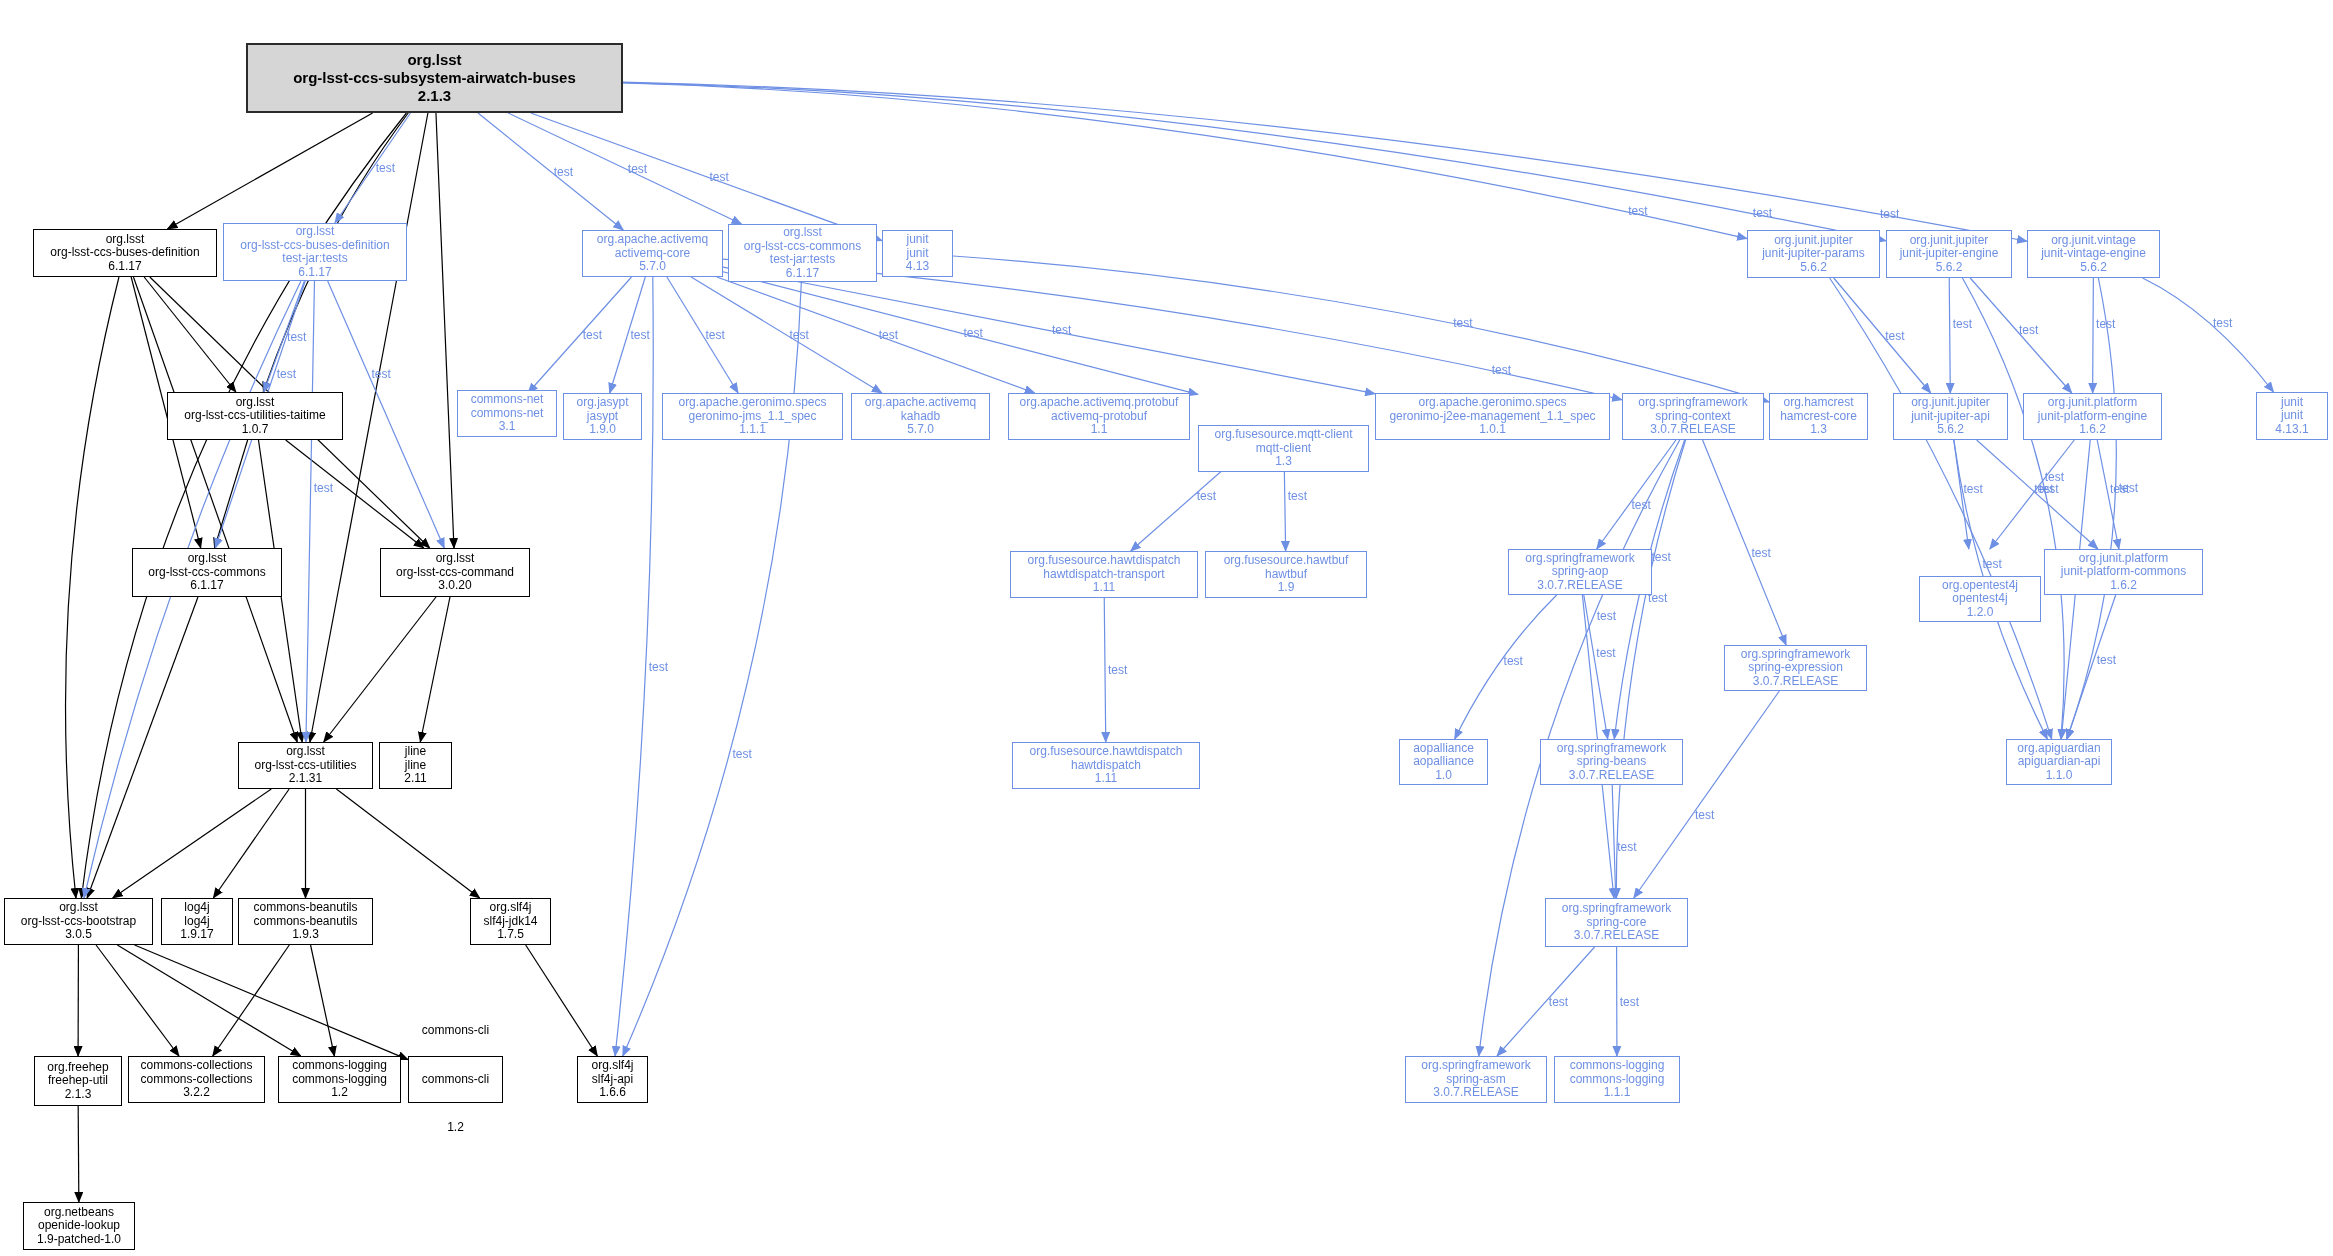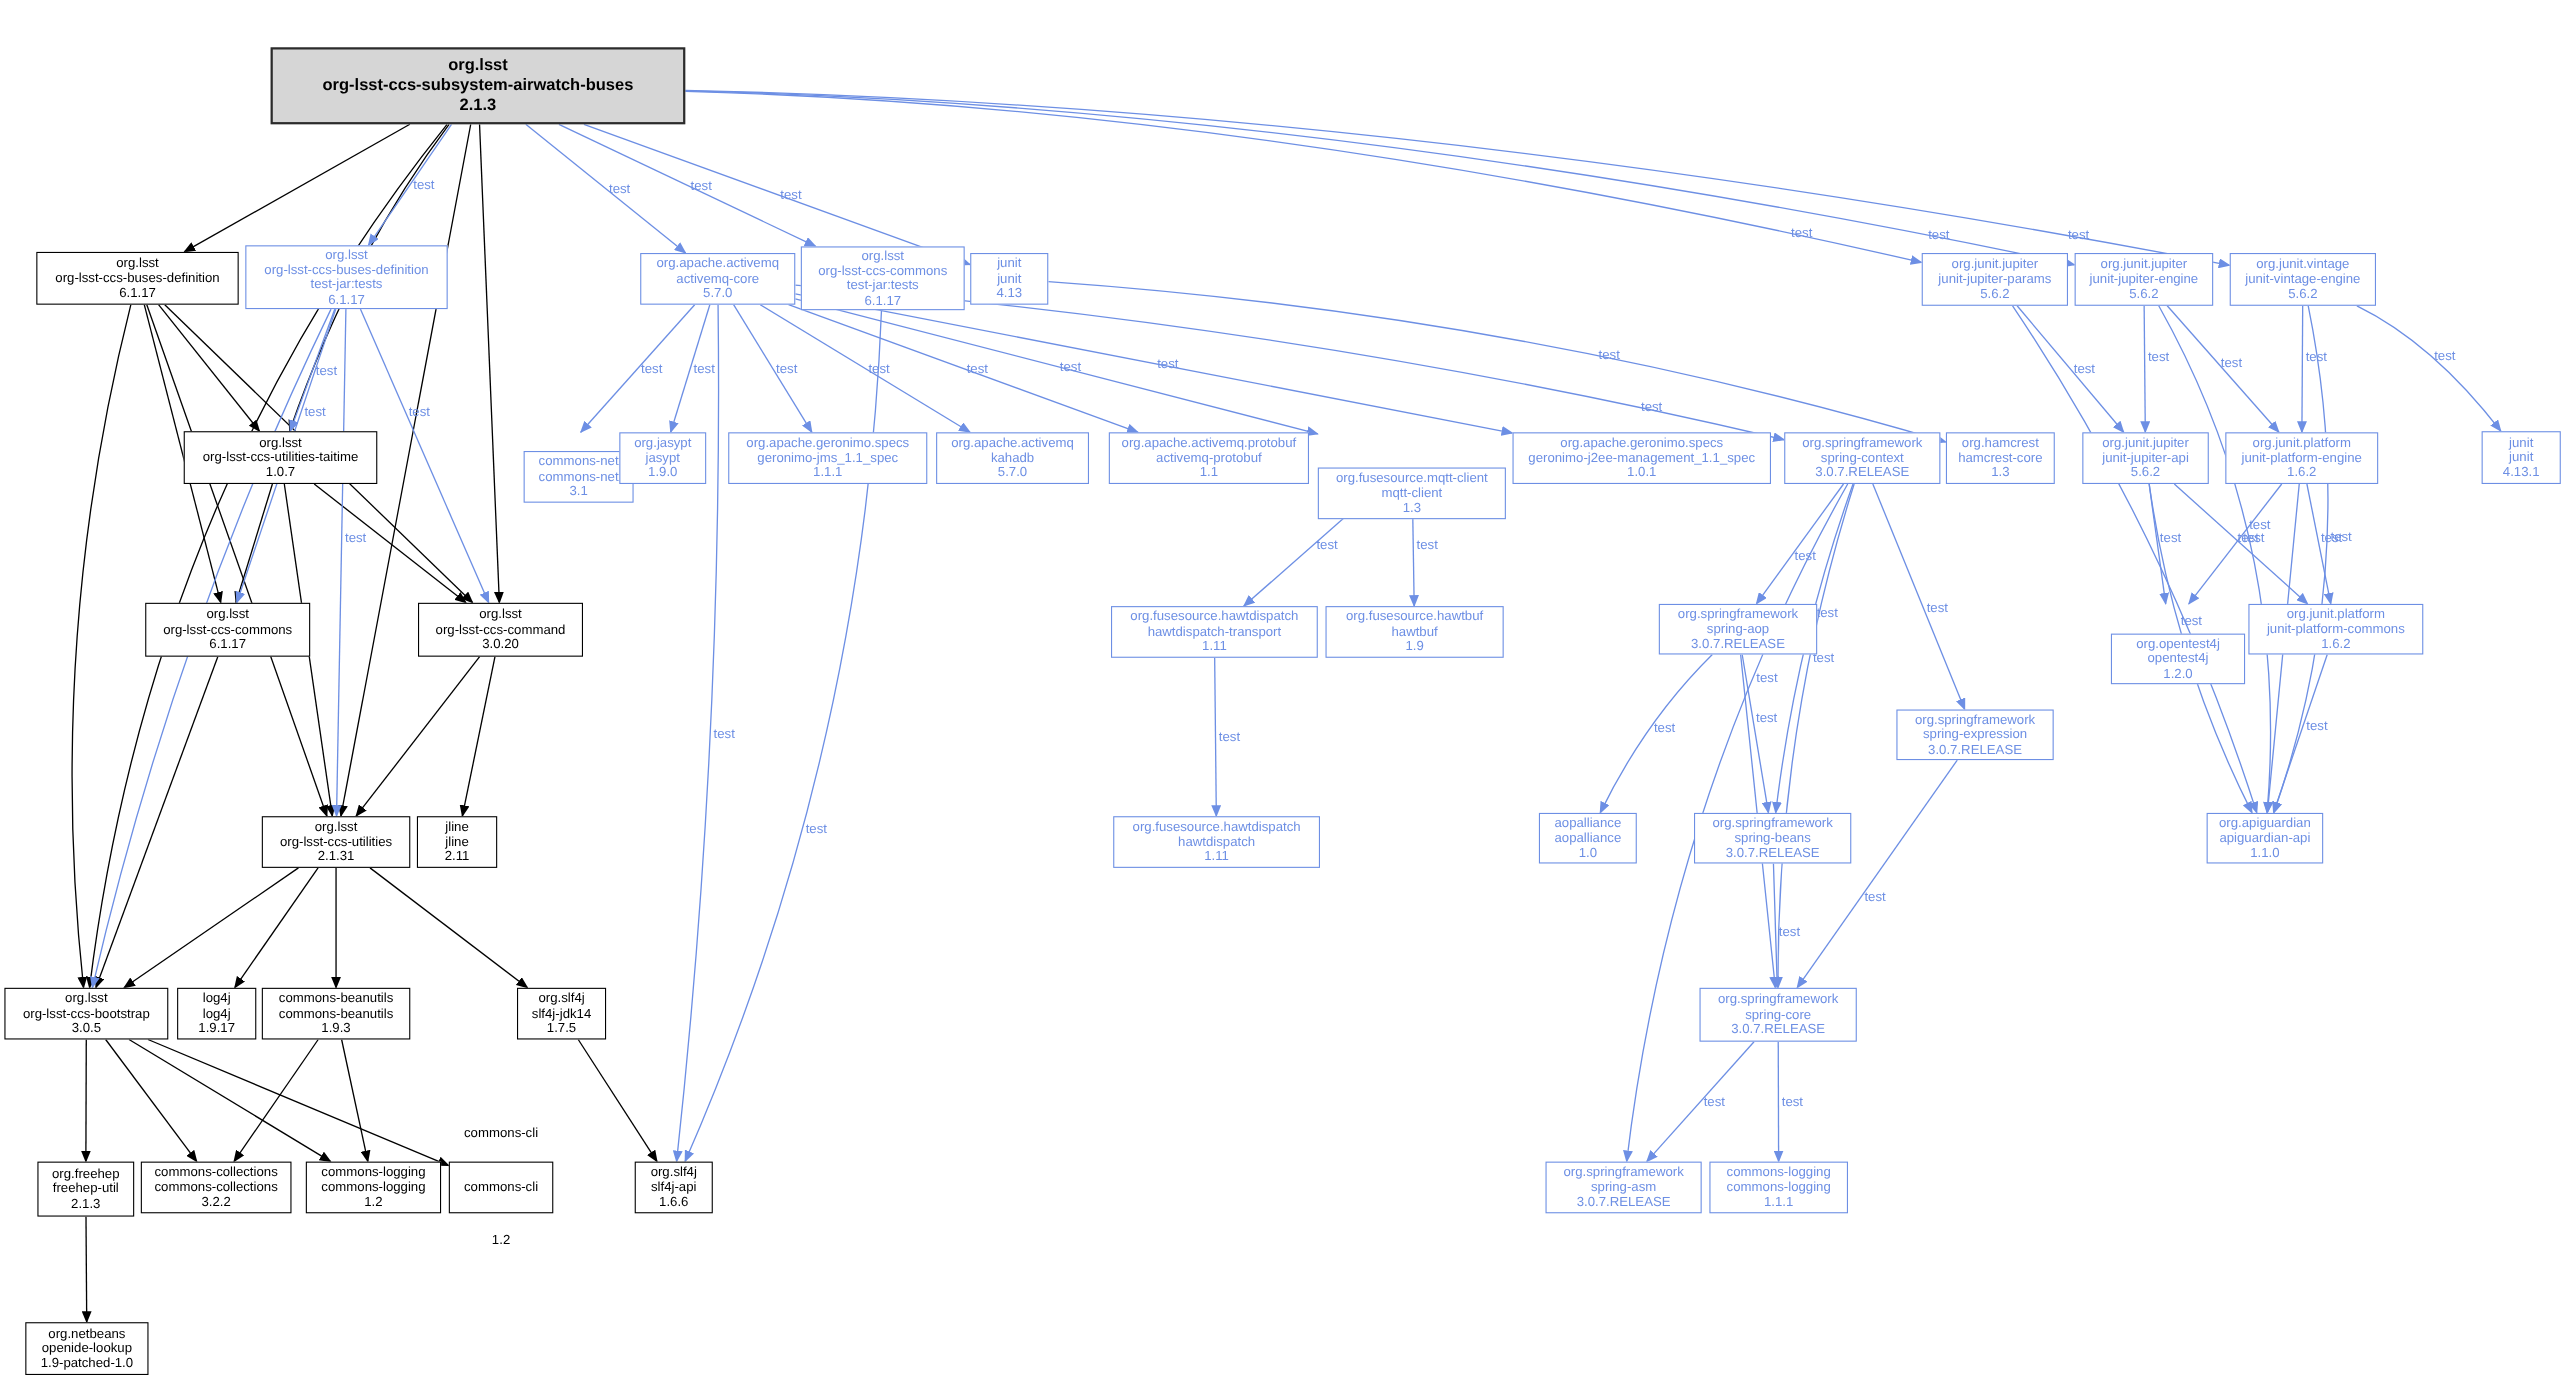--- a/index.html
+++ b/index.html
@@ -210,21 +210,21 @@
       <div class="node test" style="left: 2027px; top: 230px; width: 133px; height: 48px;">
         <span>org.junit.vintage</span>
         <span>junit-vintage-engine</span>
         <span>5.6.2</span>
       </div>
       <div class="node dep" style="left: 167px; top: 392px; width: 176px; height: 48px;">
         <span>org.lsst</span>
         <span>org-lsst-ccs-utilities-taitime</span>
         <span>1.0.7</span>
       </div>
-      <div class="node test" style="left: 457px; top: 410px; width: 100px; height: 47px; margin-left: 19px;">
+      <div class="node test" style="left: 457px; top: 390px; width: 100px; height: 47px;">
         <span>commons-net</span>
         <span>commons-net</span>
         <span>3.1</span>
       </div>
       <div class="node test" style="left: 563px; top: 393px; width: 79px; height: 47px;">
         <span>org.jasypt</span>
         <span>jasypt</span>
         <span>1.9.0</span>
       </div>
       <div class="node test" style="left: 662px; top: 393px; width: 181px; height: 47px;">

